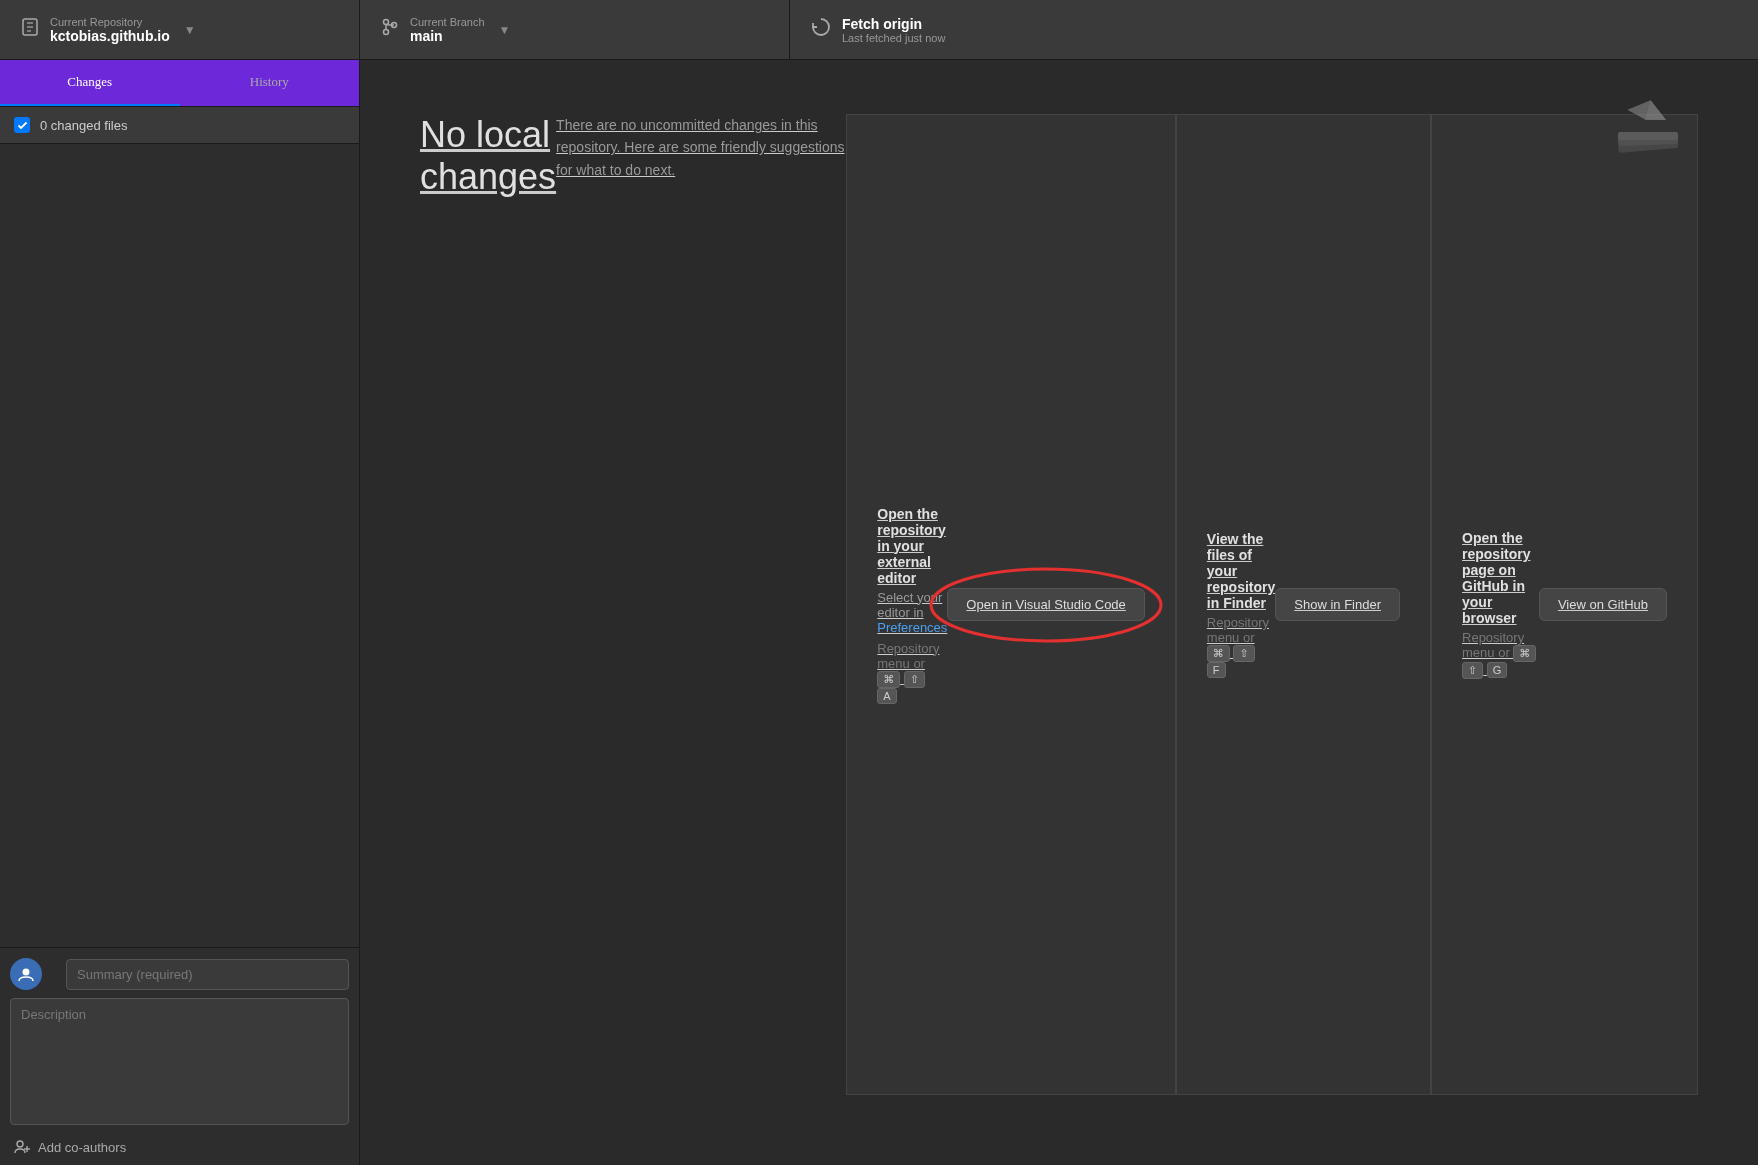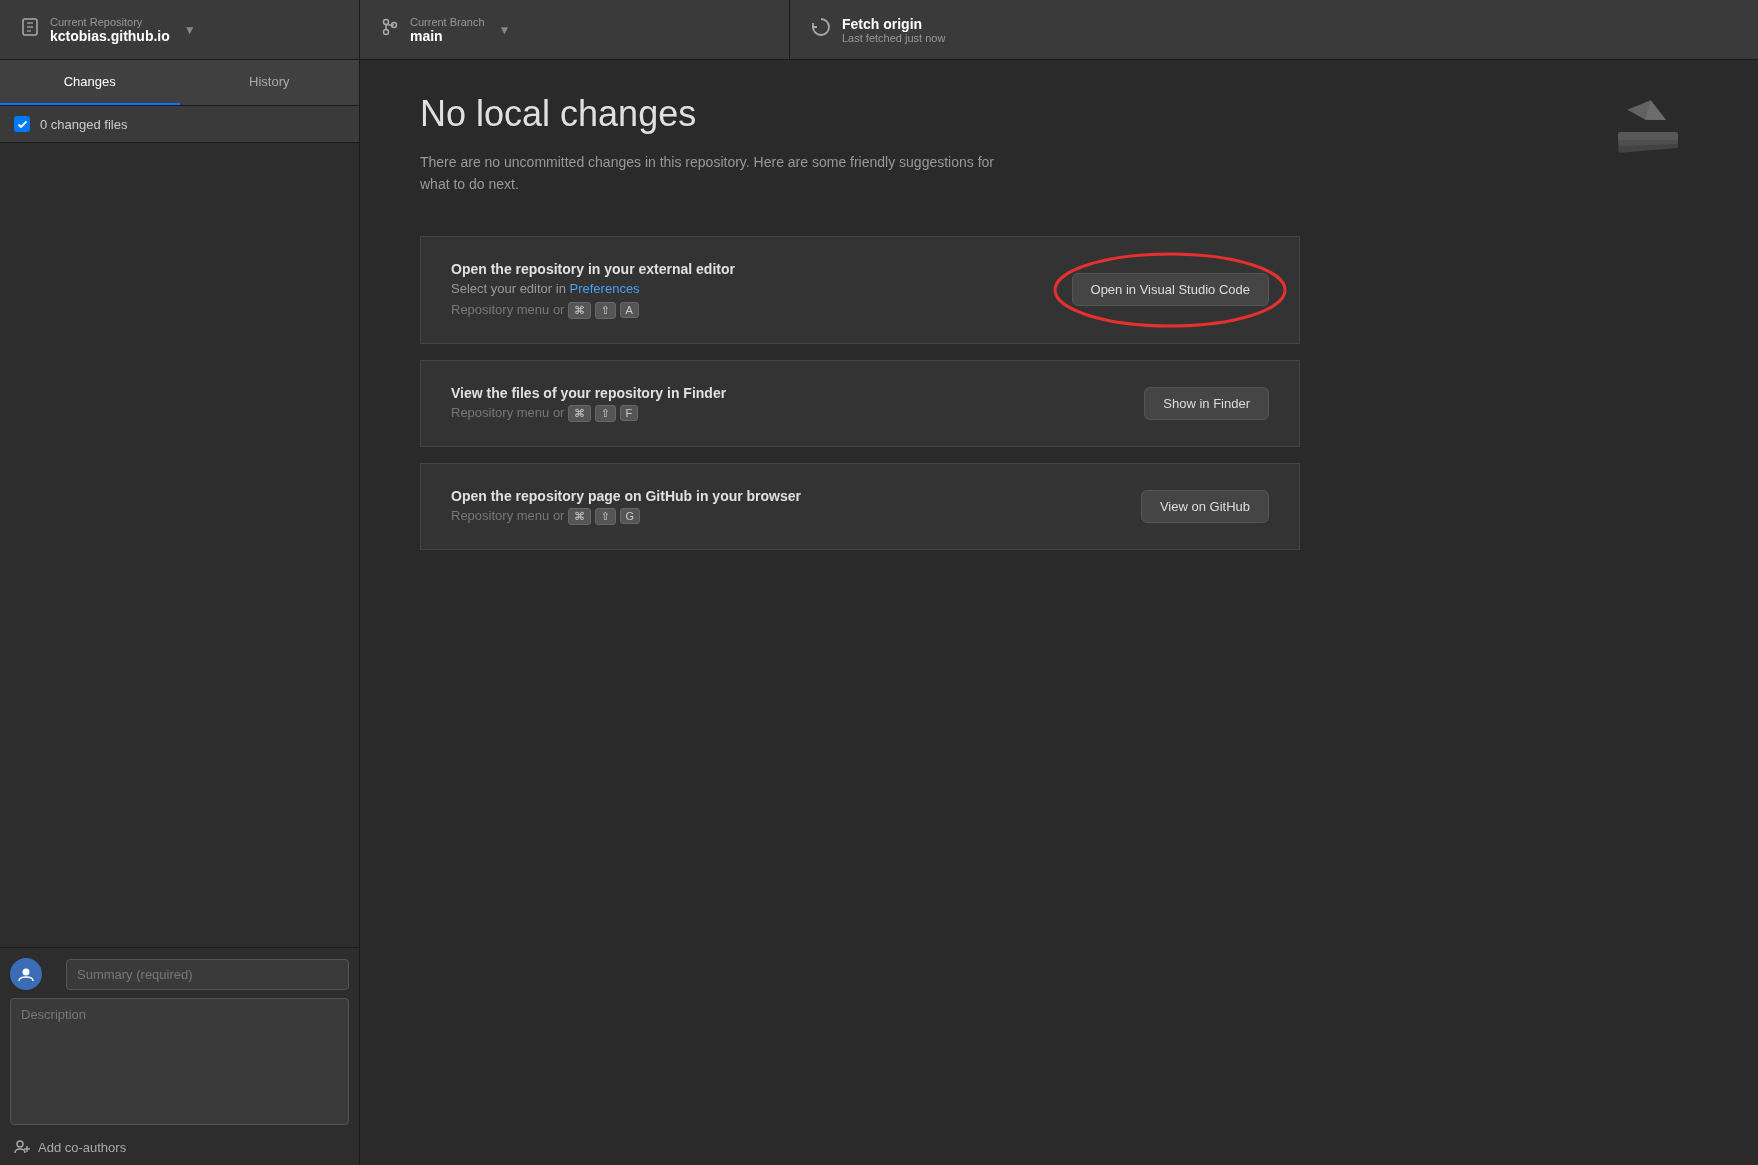--- a/index.html
+++ b/index.html
@@ -67,21 +67,22 @@
       width: 360px;
       flex-shrink: 0;
       background: #2d2d2d;
       border-right: 1px solid #1a1a1a;
       display: flex;
       flex-direction: column;
     }
     .sidebar-tabs {
       display: flex;
       border-bottom: 1px solid #1a1a1a;
-      background: #404040;
+      background: #6d28d9;
+      font-family: Liberation Serif, serif;
     }
     .sidebar-tab {
       flex: 1;
       padding: 14px 0;
       text-align: center;
       font-size: 13px;
       color: #aaa;
       cursor: pointer;
       border-bottom: 2px solid transparent;
     }
@@ -188,25 +189,26 @@
       cursor: pointer;
       text-align: center;
       margin-top: 0;
     }
     .commit-button strong { font-weight: 800; }
 
     
     .content-area {
       flex: 1;
       background: #2a2a2a;
-      padding: 33px 60px;
-      display: flex;
-      flex-direction: column;
+      padding: 54px 60px;
+      display: flex;
+      flex-direction: row;
       position: relative;
       overflow-y: auto;
+      text-decoration: underline;
     }
 
     .no-changes-title {
       font-size: 36px;
       color: #e0e0e0;
       font-weight: 400;
       margin-bottom: 16px;
     }
     .no-changes-desc {
       font-size: 14px;

